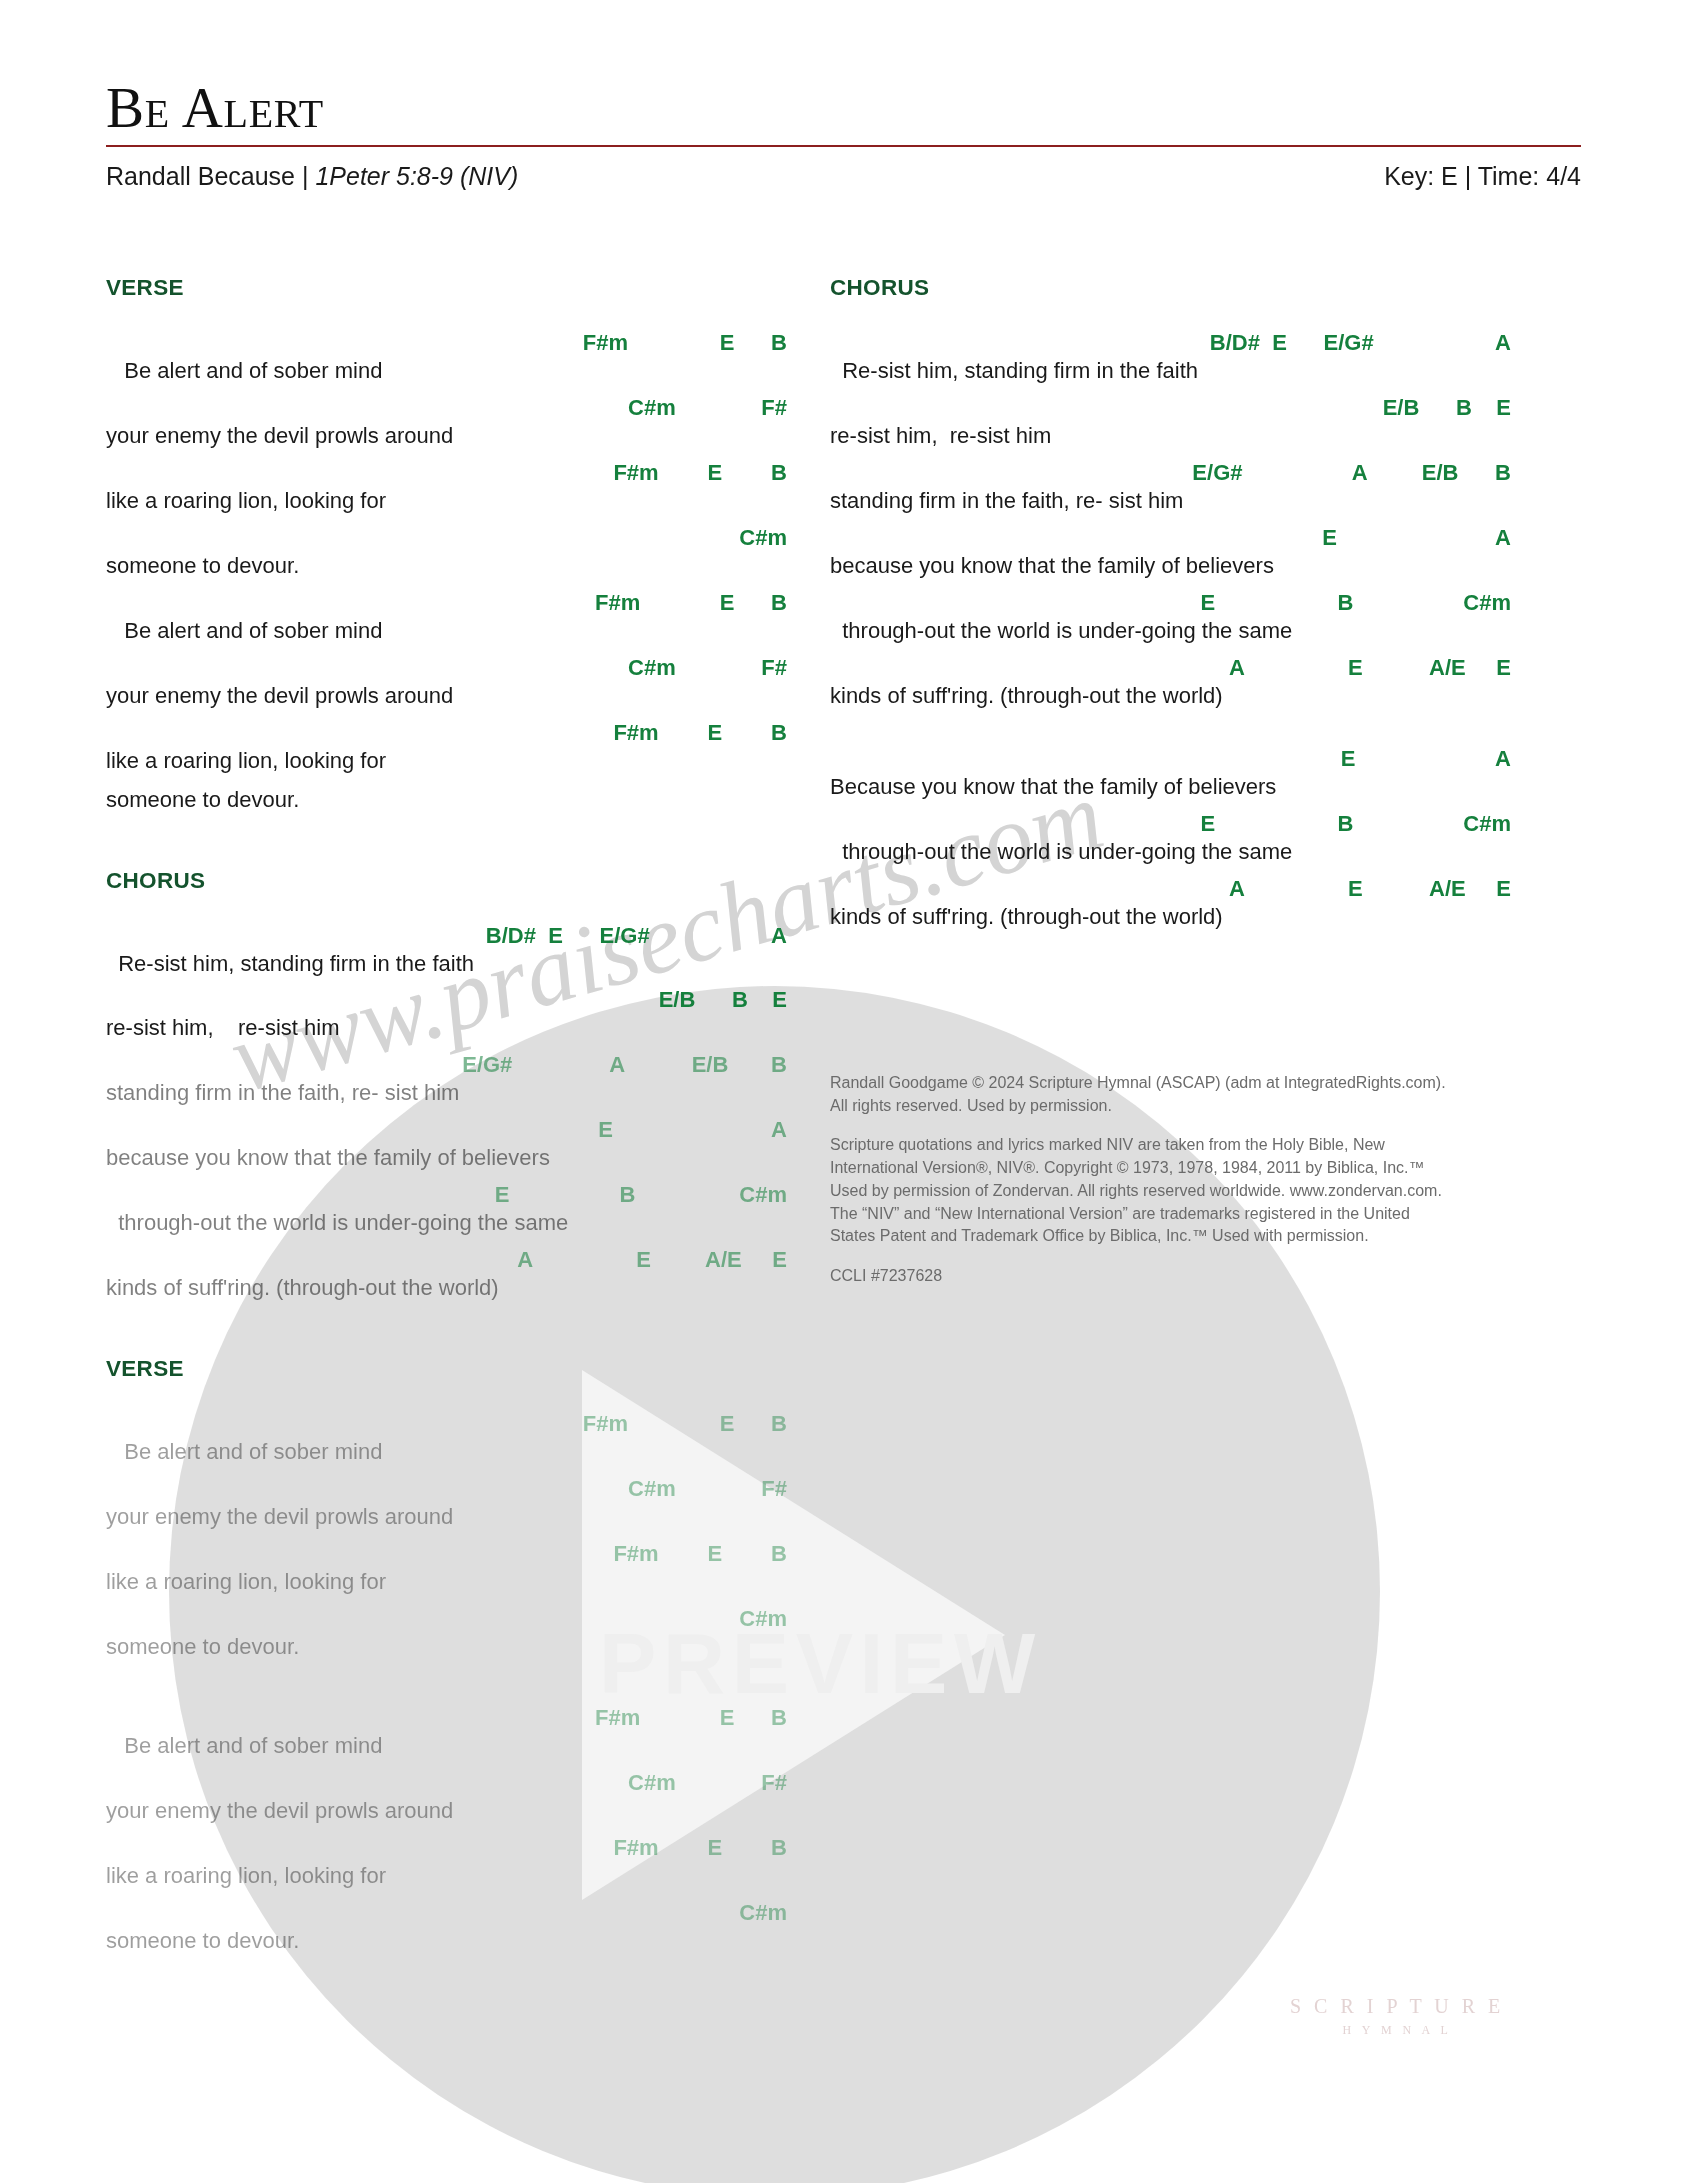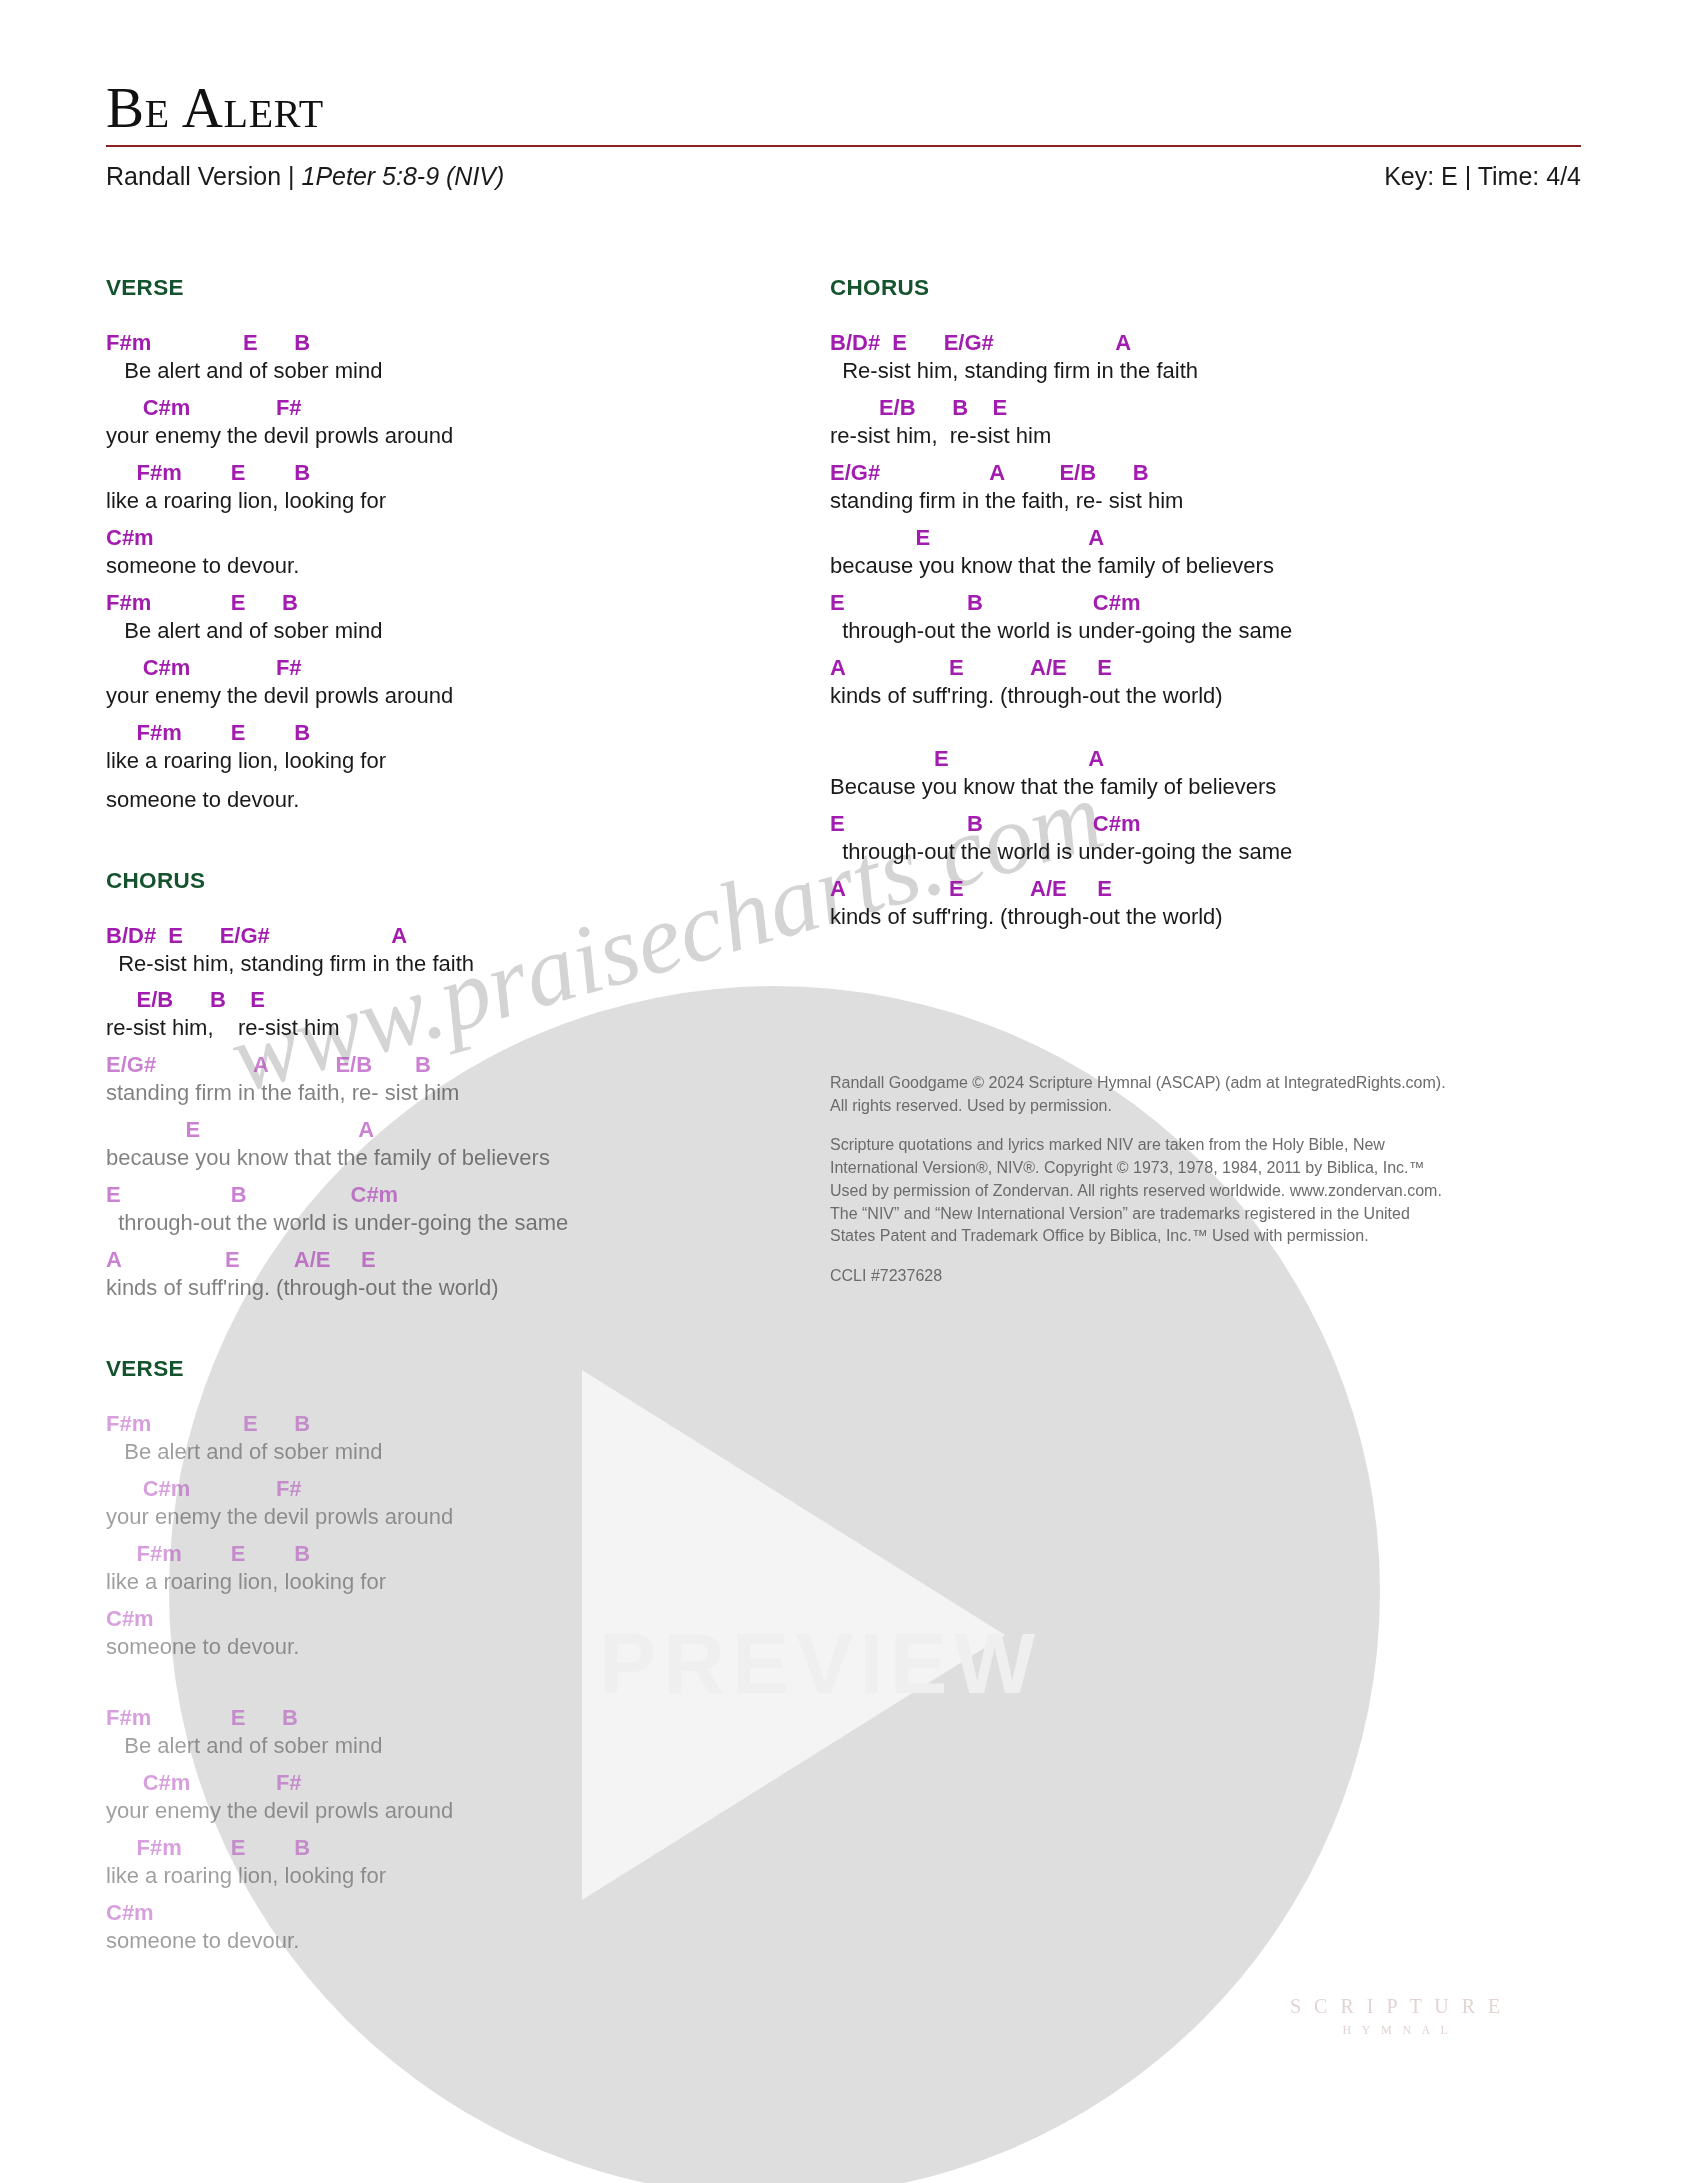--- a/index.html
+++ b/index.html
@@ -43,24 +43,25 @@
     font-size:22.5px; font-weight:bold; color:#14532d;
     letter-spacing:0.3px;
     margin:0 0 29px 0;
   }
   .section-label.tight { margin-top:0; }
   .spacer-block { height:34px; }
 
   .chordline {
     font-size:22px;
     font-weight:bold;
-    color:#a21caf;
+    color:#15803d;
     white-space:pre;
     line-height:1.18;
     font-family:"Liberation Sans", sans-serif;
+    text-align:right;
   }
   .lyricline {
     font-size:22px;
     color:#1a1a1a;
     white-space:pre;
     line-height:1.35;
     margin-bottom:9.3px;
     font-family:"Liberation Sans", sans-serif;
   }
 
@@ -142,21 +143,21 @@
     </div>
   </div>
 
   <div class="content-layer">
 
     <div class="header">
       <div class="song-title">Be Alert</div>
       <div class="title-rule"></div>
       <div class="byline-row">
         <div class="byline">
-          <span class="author">Randall Version</span><span> | </span><span class="scripture">1Peter 5:8-9 (NIV)</span>
+          <span class="author">Randall Because</span><span> | </span><span class="scripture">1Peter 5:8-9 (NIV)</span>
         </div>
         <div class="keytime">Key: E | Time: 4/4</div>
       </div>
     </div>
 
     <div class="col col-left">
 
       <div class="section-label tight">VERSE</div>
 
       <div>

